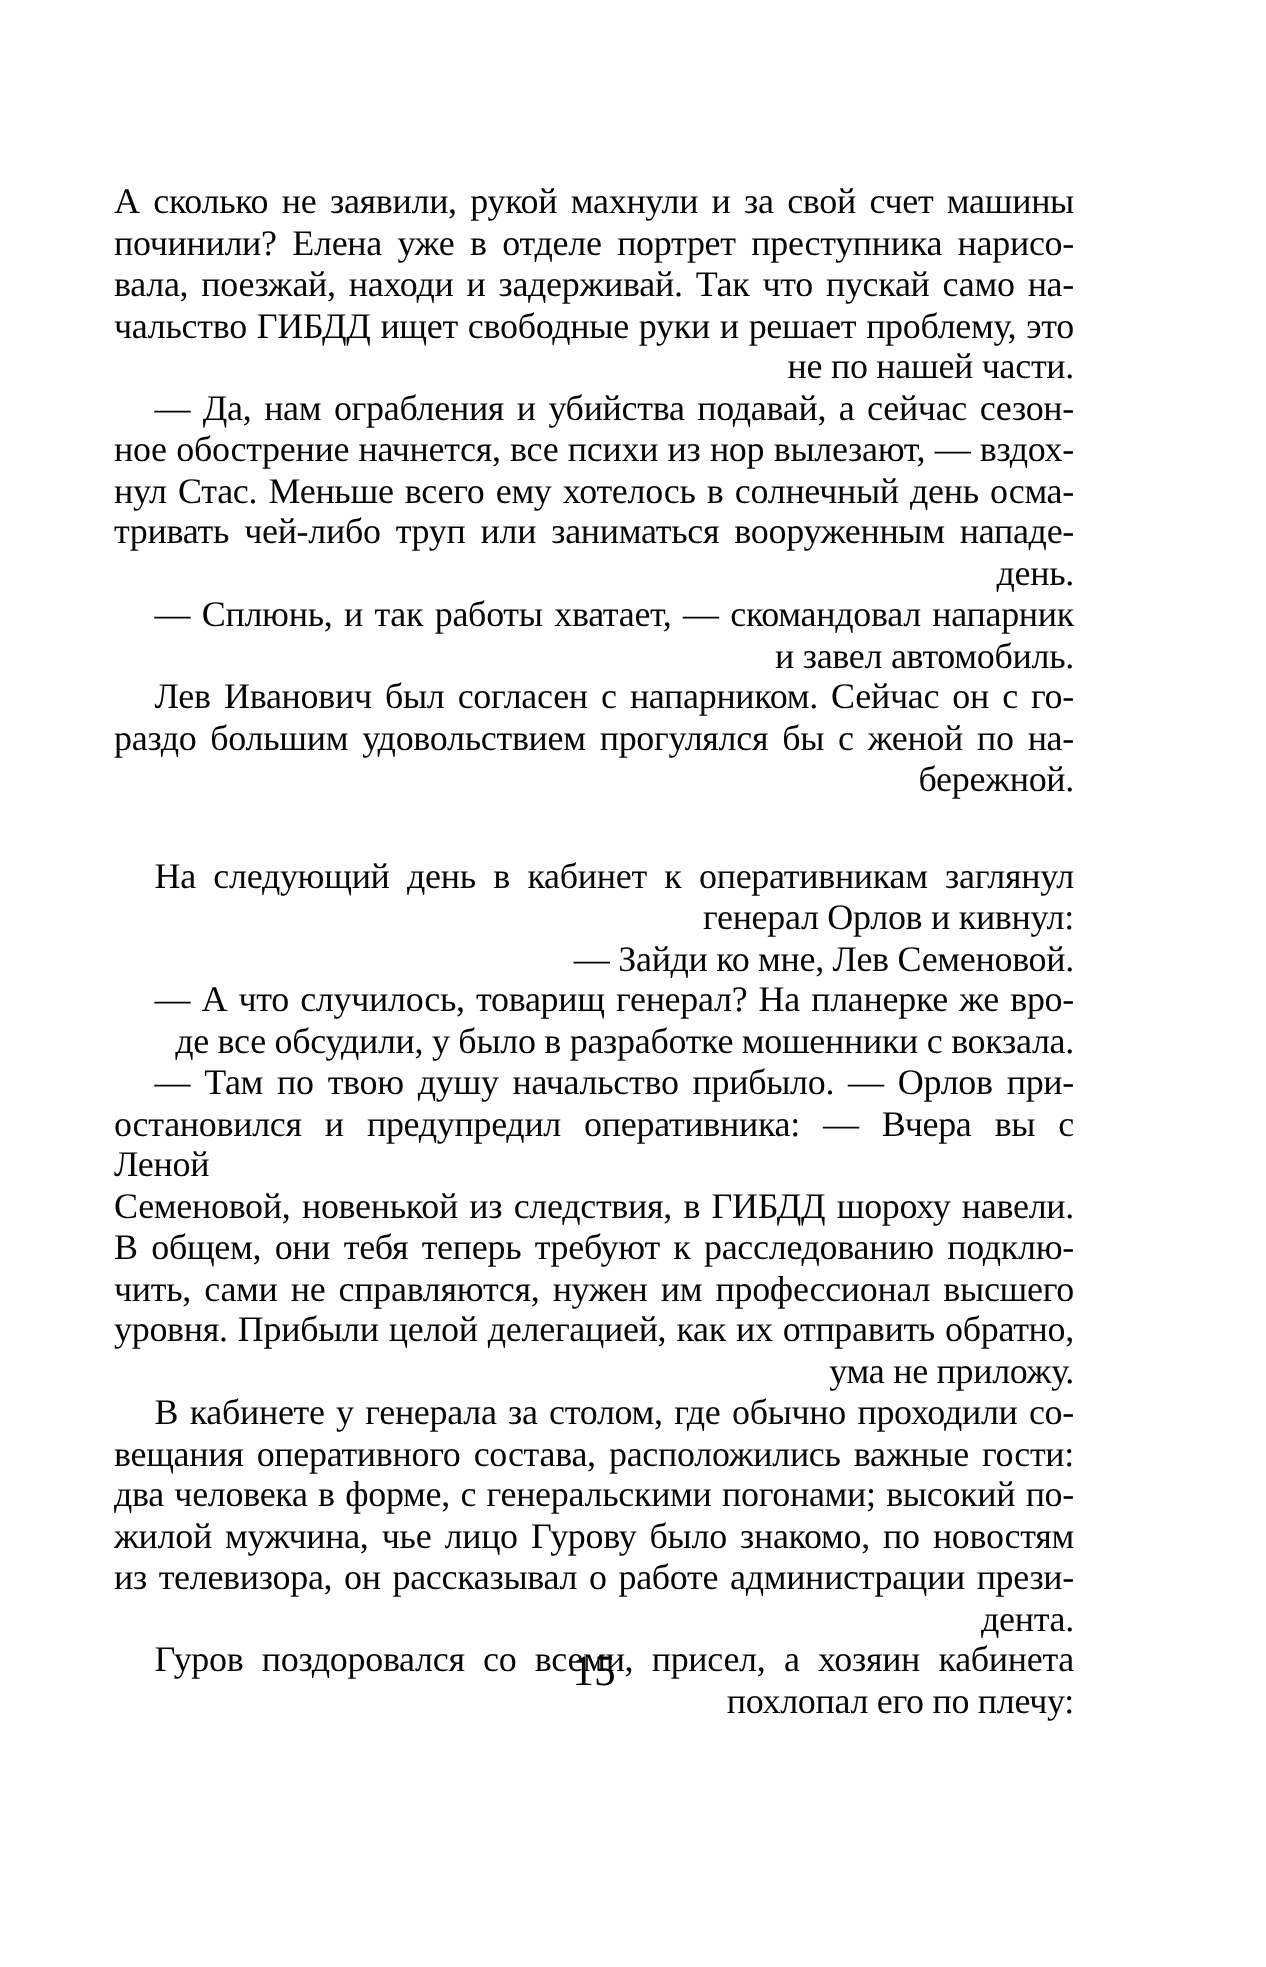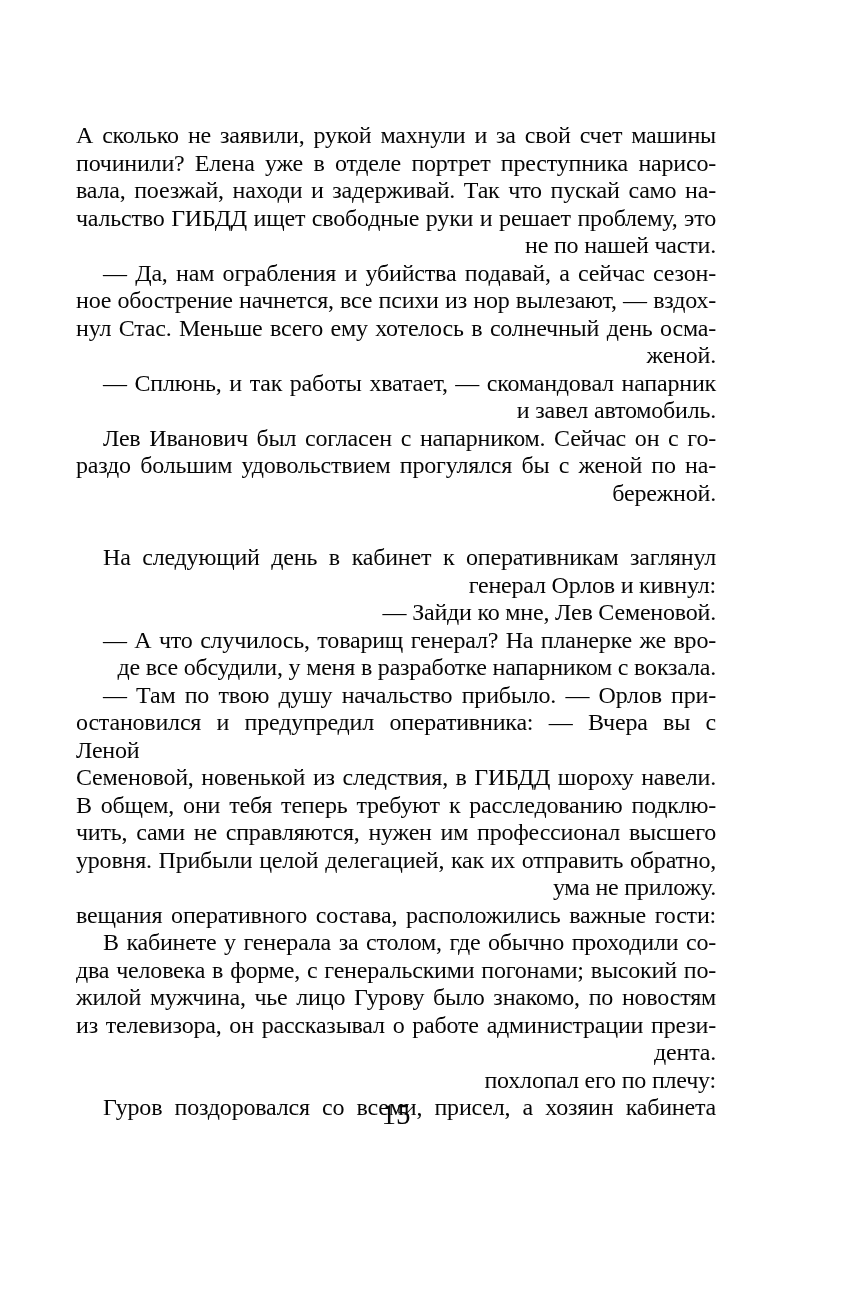--- a/index.html
+++ b/index.html
@@ -59,21 +59,22 @@
           <span class="line full">А сколько не заявили, рукой махнули и за свой счет машины</span>
           <span class="line full">починили? Елена уже в отделе портрет преступника нарисо-</span>
           <span class="line full">вала, поезжай, находи и задерживай. Так что пускай само на-</span>
           <span class="line full">чальство ГИБДД ищет свободные руки и решает проблему, это</span>
           <span class="line last">не по нашей части.</span>
         </p>
         <p class="para">
           <span class="line full indent">— Да, нам ограбления и убийства подавай, а сейчас сезон-</span>
           <span class="line full">ное обострение начнется, все психи из нор вылезают, — вздох-</span>
           <span class="line full">нул Стас. Меньше всего ему хотелось в солнечный день осма-</span>
-          <span class="line last">женой.</span>
+          <span class="line full">тривать чей-либо труп или заниматься вооруженным нападе-</span>
+          <span class="line last">день.</span>
         </p>
         <p class="para">
           <span class="line full indent">— Сплюнь, и так работы хватает, — скомандовал напарник</span>
           <span class="line last">и завел автомобиль.</span>
         </p>
         <p class="para">
           <span class="line full indent">Лев Иванович был согласен с напарником. Сейчас он с го-</span>
           <span class="line full">раздо большим удовольствием прогулялся бы с женой по на-</span>
           <span class="line last">бережной.</span>
         </p>
@@ -81,39 +82,39 @@
       <div class="section">
         <p class="para">
           <span class="line full indent">На следующий день в кабинет к оперативникам заглянул</span>
           <span class="line last">генерал Орлов и кивнул:</span>
         </p>
         <p class="para">
           <span class="line last indent">— Зайди ко мне, Лев Семеновой.</span>
         </p>
         <p class="para">
           <span class="line full indent">— А что случилось, товарищ генерал? На планерке же вро-</span>
-          <span class="line last">де все обсудили, у меня в разработке напарником с вокзала.</span>
+          <span class="line last">де все обсудили, у было в разработке мошенники с вокзала.</span>
         </p>
         <p class="para">
           <span class="line full indent">— Там по твою душу начальство прибыло. — Орлов при-</span>
           <span class="line full">остановился и предупредил оперативника: — Вчера вы с Леной</span>
           <span class="line full">Семеновой, новенькой из следствия, в ГИБДД шороху навели.</span>
           <span class="line full">В общем, они тебя теперь требуют к расследованию подклю-</span>
           <span class="line full">чить, сами не справляются, нужен им профессионал высшего</span>
           <span class="line full">уровня. Прибыли целой делегацией, как их отправить обратно,</span>
           <span class="line last">ума не приложу.</span>
         </p>
         <p class="para">
+          <span class="line full indent">В кабинете у генерала за столом, где обычно проходили со-</span>
           <span class="line full">вещания оперативного состава, расположились важные гости:</span>
-          <span class="line full indent">В кабинете у генерала за столом, где обычно проходили со-</span>
           <span class="line full">два человека в форме, с генеральскими погонами; высокий по-</span>
           <span class="line full">жилой мужчина, чье лицо Гурову было знакомо, по новостям</span>
           <span class="line full">из телевизора, он рассказывал о работе администрации прези-</span>
           <span class="line last">дента.</span>
         </p>
         <p class="para">
+          <span class="line full indent">Гуров поздоровался со всеми, присел, а хозяин кабинета</span>
           <span class="line last">похлопал его по плечу:</span>
-          <span class="line full indent">Гуров поздоровался со всеми, присел, а хозяин кабинета</span>
         </p>
       </div>
     </div>
   <div class="page-number">15</div>
 </div>
 
 </body></html>

